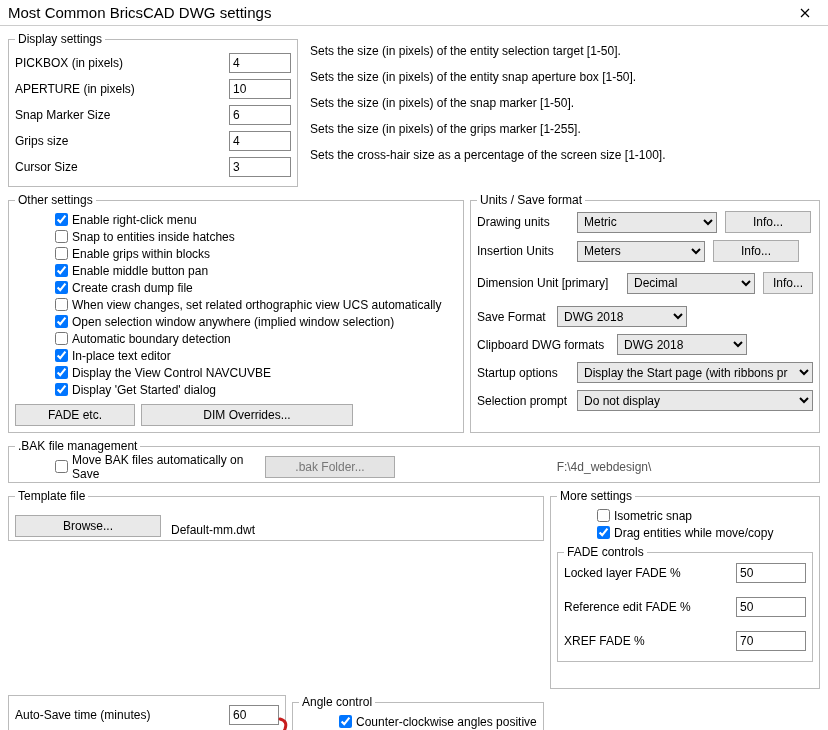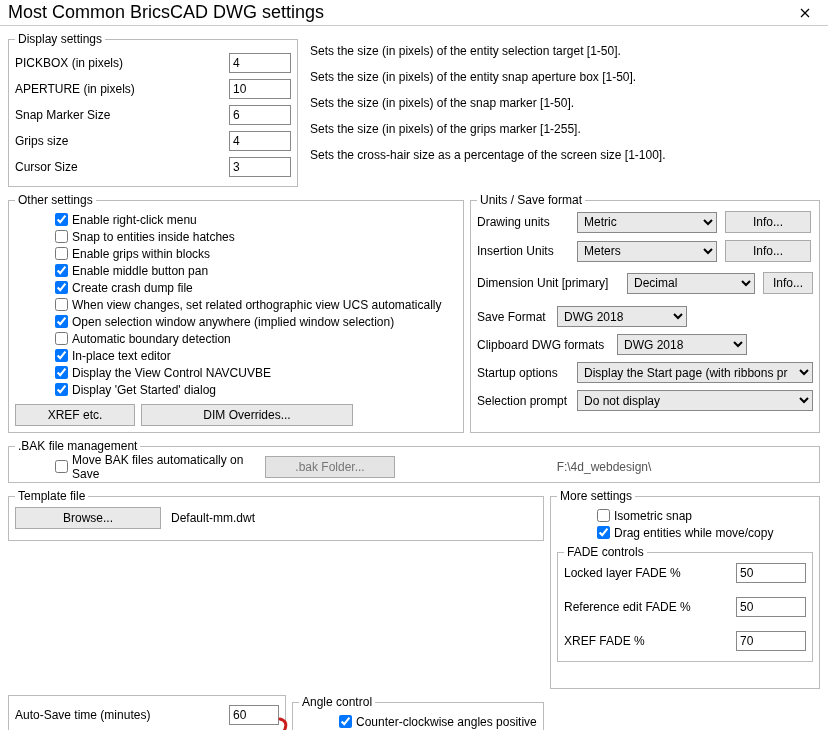--- a/index.html
+++ b/index.html
@@ -15,21 +15,21 @@
   }
   .titlebar {
     height:26px;
     border-bottom:1px solid #ccc;
     display:flex;
     align-items:center;
     padding:0 6px 0 8px;
     justify-content:space-between;
     background:#fff;
   }
-  .titlebar .title { font-size:18px; }
+  .titlebar .title { font-size:15px; }
   .titlebar .close { width:34px; height:22px; display:flex; align-items:center; justify-content:center; }
   .titlebar .close svg { width:10px; height:10px; }
   .content { padding:6px 8px 6px 8px; }
   fieldset.gb {
     border:1px solid #bbb;
     padding:4px 6px 6px 6px;
     margin:0;
     position:relative;
   }
   fieldset.gb > legend {
@@ -182,37 +182,37 @@
           <label class="chk">
             <input type="checkbox" checked="" style="">
             <span>Display the View Control NAVCUVBE</span>
           </label>
           <label class="chk">
             <input type="checkbox" checked="" style="">
             <span>Display 'Get Started' dialog</span>
           </label>
         </div>
       <div class="btnrow">
-        <button class="btn" style="width:120px">XREF etc.</button>
+        <button class="btn" style="width:120px">FADE etc.</button>
         <button class="btn" style="width:212px">DIM Overrides...</button>
       </div>
     </fieldset>
 
     <fieldset class="gb units">
       <legend>Units / Save format</legend>
 
       <div class="urow">
         <span class="ulbl">Drawing units</span>
         <select class="sel" style="width:140px"><option>Metric</option></select>
         <span style="width:8px"></span>
         <button class="btn" style="width:86px">Info...</button>
       </div>
       <div class="urow">
         <span class="ulbl">Insertion Units</span>
-        <select class="sel" style="width:140px"><option>Meters</option></select>
+        <select class="sel" style="width:128px"><option>Meters</option></select>
         <span style="width:8px"></span>
         <button class="btn" style="width:86px">Info...</button>
       </div>
       <div class="urow" style="margin-top:10px">
         <span style="width:150px">Dimension Unit [primary]</span>
         <select class="sel" style="width:128px"><option>Decimal</option></select>
         <span style="width:8px"></span>
         <button class="btn" style="width:50px">Info...</button>
       </div>
 
@@ -243,21 +243,21 @@
         <span>Move BAK files automatically on Save</span>
       </label>
       <button class="btn gray" style="width:130px">.bak Folder...</button>
       <span class="path">F:\4d_webdesign\</span>
     </fieldset>
   </div>
 
   <div class="row4">
     <fieldset class="gb tpl" style="height:52px">
       <legend>Template file</legend>
-      <div style="display:flex;align-items:center;">
+      <div style="display:flex;align-items:flex-end;margin-top:8px;">
         <button class="btn" style="width:146px">Browse...</button>
         <span style="margin-left:10px">Default-mm.dwt</span>
       </div>
     </fieldset>
 
     <fieldset class="gb more" style="height:200px">
       <legend>More settings</legend>
       <label class="chk">
         <input type="checkbox" style="">
         <span>Isometric snap</span>

